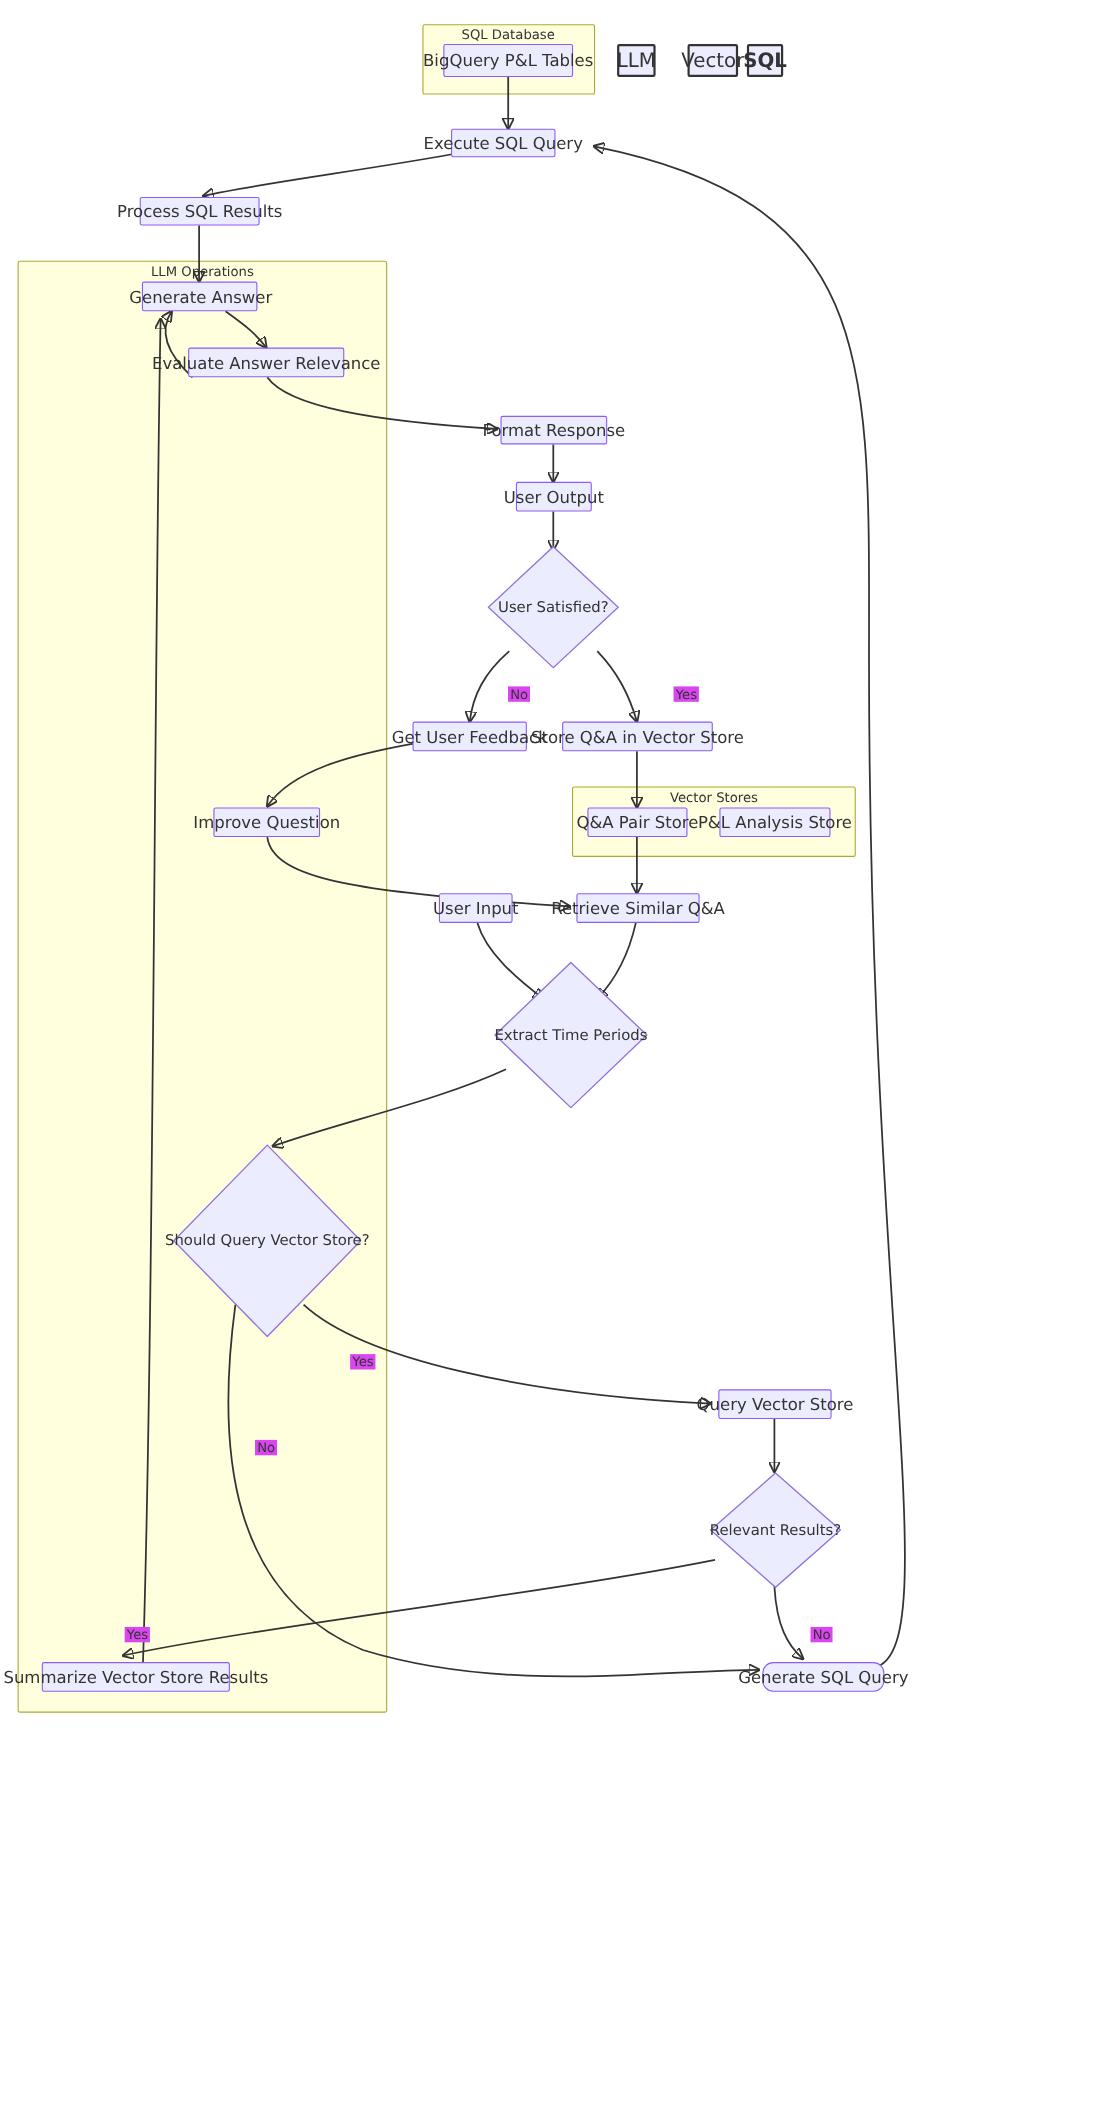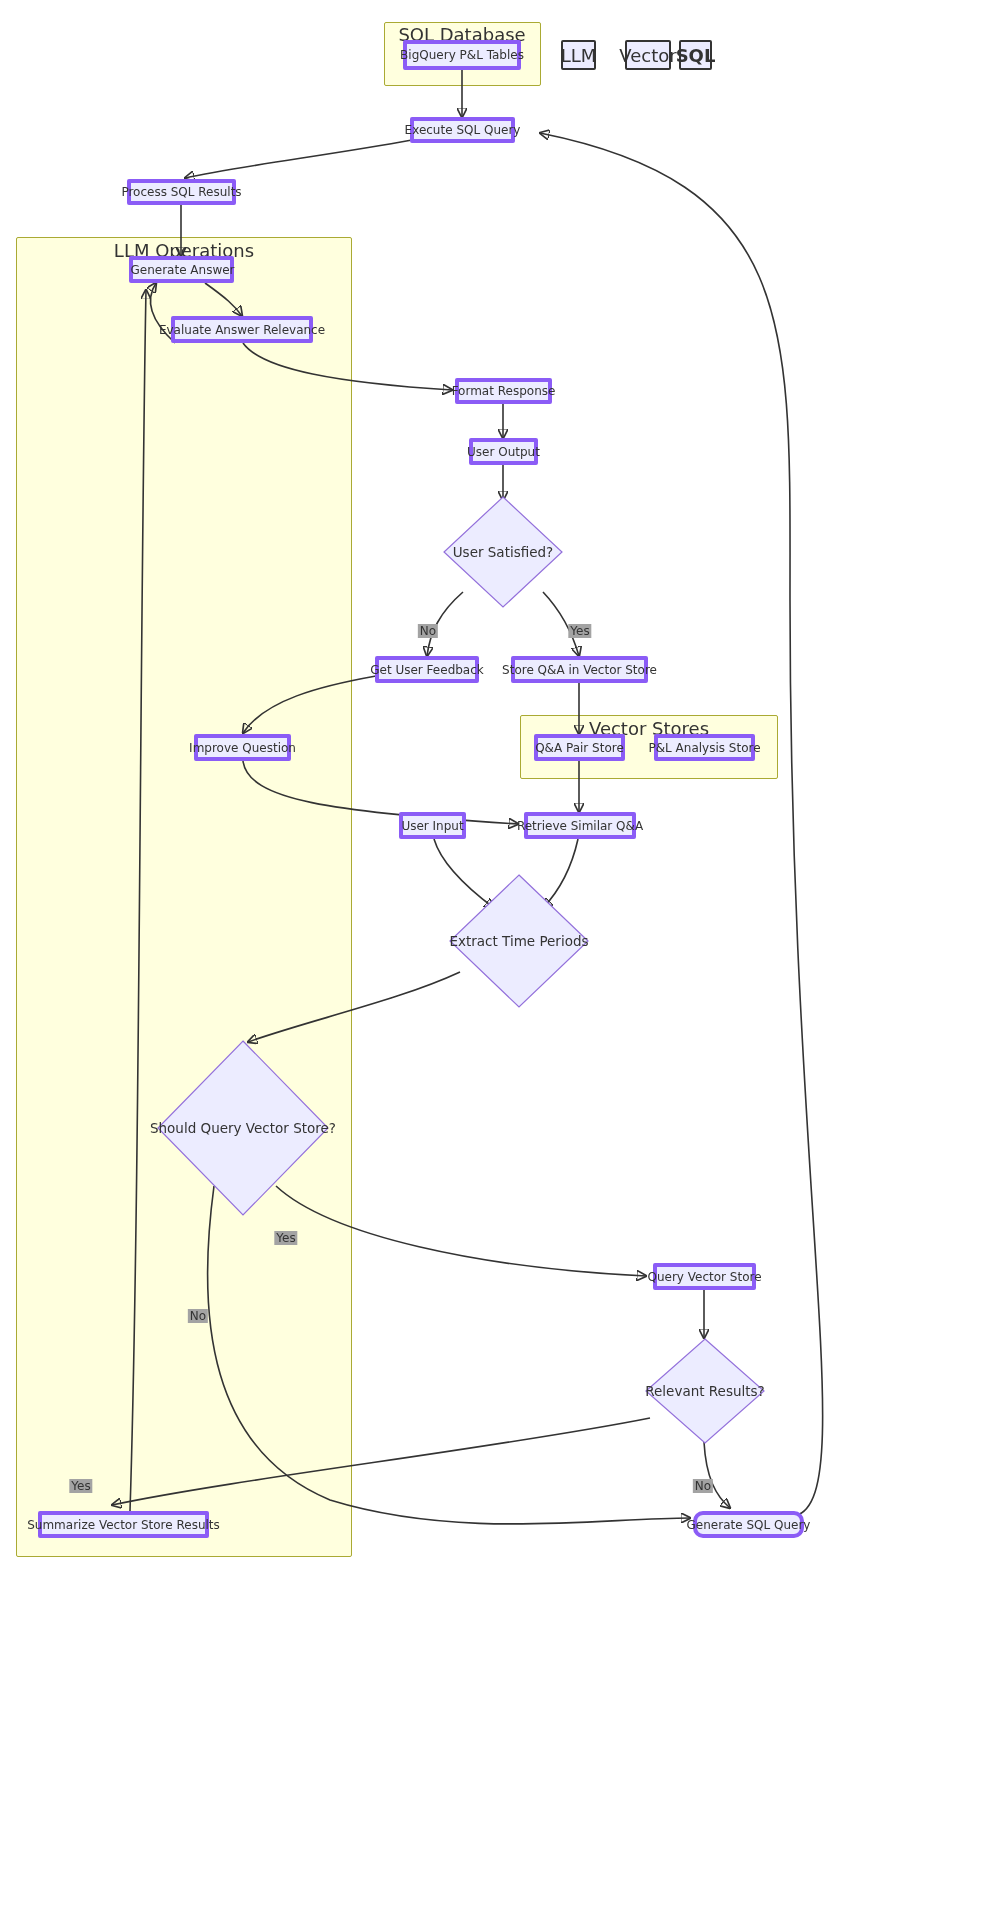--- a/index.html
+++ b/index.html
@@ -1,37 +1,37 @@
 <!DOCTYPE html>
 <html><head>
 <meta charset="utf-8">
 <style>
   html,body{margin:0;padding:0;background:#ffffff;}
   body{width:996px;height:1912px;position:relative;
        font-family:"DejaVu Sans","Liberation Sans",sans-serif;}
   #stage{position:relative;width:996px;height:1912px;overflow:hidden;background:#fff;}
 
   .subgraph{position:absolute;background:#ffffde;border:1px solid #aaaa33;border-radius:2px;box-sizing:border-box;}
-  .subgraph-label{position:absolute;font-size:18px;color:#333;white-space:nowrap;
+  .subgraph-label{position:absolute;font-size:12px;color:#333;white-space:nowrap;
                   transform:translateX(-50%);}
 
-  .node{position:absolute;box-sizing:border-box;background:#ececff;border:4px solid #8b5cf6;
+  .node{position:absolute;box-sizing:border-box;background:#ececff;border:1px solid #8b5cf6;
         border-radius:2px;display:flex;align-items:center;justify-content:center;
-        font-size:12px;color:#333;white-space:nowrap;padding:0 10px;}
+        font-size:15px;color:#333;white-space:nowrap;padding:0 10px;}
 
   .legend-node{position:absolute;box-sizing:border-box;background:#ececff;border:2px solid #333;
         border-radius:2px;display:flex;align-items:center;justify-content:center;
         font-size:18px;color:#333;white-space:nowrap;}
 
   .diamond{position:absolute;display:flex;align-items:center;justify-content:center;}
   .diamond .dshape{position:absolute;left:0;top:0;width:100%;height:100%;}
   .diamond .dlabel{position:relative;font-size:13.5px;color:#333;white-space:nowrap;z-index:2;}
 
-  .edge-label{position:absolute;font-size:12px;color:#333;background:#a3a3a3;
-              padding:0px 2px;white-space:nowrap;transform:translate(-50%,-50%);}
+  .edge-label{position:absolute;font-size:12px;color:#333;background:#d946ef;
+              padding:0px 2px;white-space:nowrap;transform:translate(-50%,-50%);margin-left:44px;}
 
   svg.edges{position:absolute;left:0;top:0;width:996px;height:1912px;overflow:visible;}
   svg.edges path{fill:none;stroke:#333333;stroke-width:1.6px;}
 </style>
 </head>
 <body>
 
 <div id="stage">
 
   <div class="subgraph" style="left:384px;top:22px;width:157px;height:64px;"></div>
@@ -98,21 +98,21 @@
 
     <path d="M795,1516 C860,1500 790,1200 790,600 C790,330 800,185 540,133" marker-end="url(#arrow)"></path>
   </svg>
 
   <div class="node" style="left:403px;top:40px;width:118px;height:30px;">BigQuery P&amp;L Tables</div>
 
   <div class="legend-node" style="left:561px;top:40px;width:35px;height:30px;">LLM</div>
   <div class="legend-node" style="left:625px;top:40px;width:46px;height:30px;">Vector</div>
   <div class="legend-node" style="left:679px;top:40px;width:33px;height:30px;font-weight:bold;">SQL</div>
 
-  <div class="node" style="left:410px;top:117px;width:105px;height:26px;">Execute SQL Query</div>
+  <div class="node" style="left:410px;top:117px;width:95px;height:26px;">Execute SQL Query</div>
 
   <div class="node" style="left:127px;top:179px;width:109px;height:26px;">Process SQL Results</div>
 
   <div class="node" style="left:129px;top:256px;width:105px;height:27px;padding-left:12px;">Generate Answer</div>
 
   <div class="node" style="left:171px;top:316px;width:142px;height:27px;">Evaluate Answer Relevance</div>
 
   <div class="node" style="left:455px;top:378px;width:97px;height:26px;">Format Response</div>
 
   <div class="node" style="left:469px;top:438px;width:69px;height:27px;">User Output</div>

